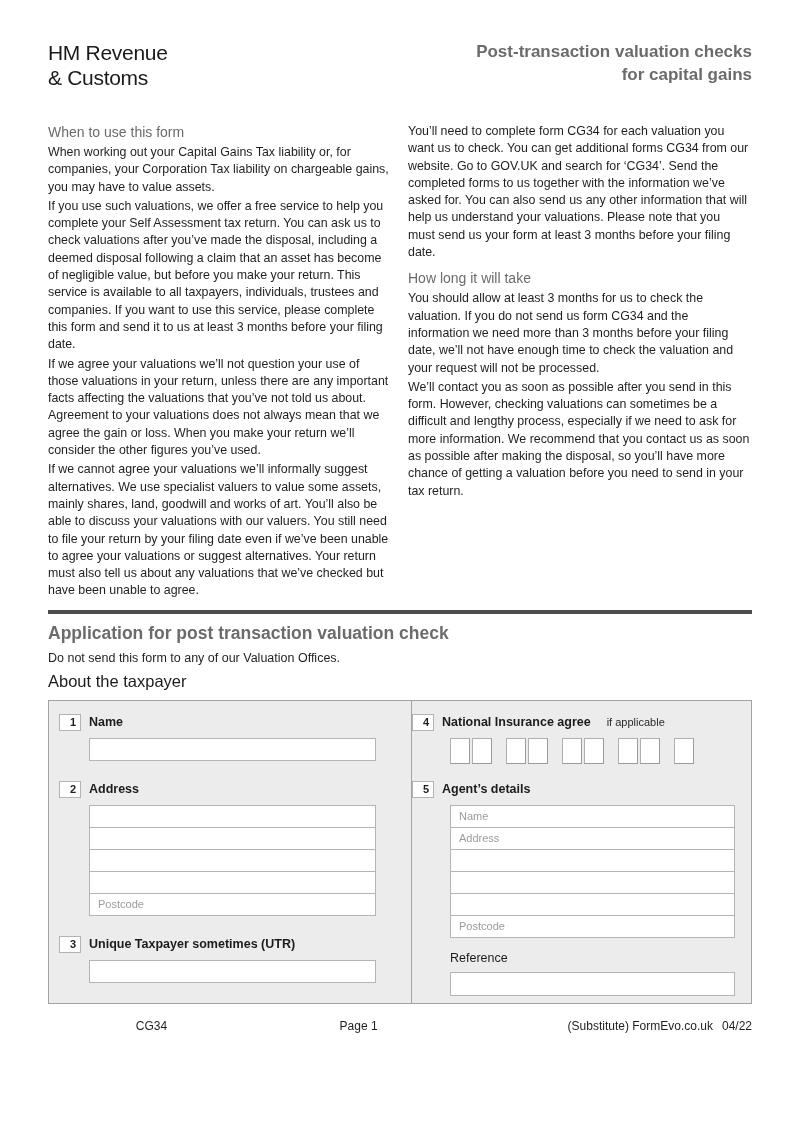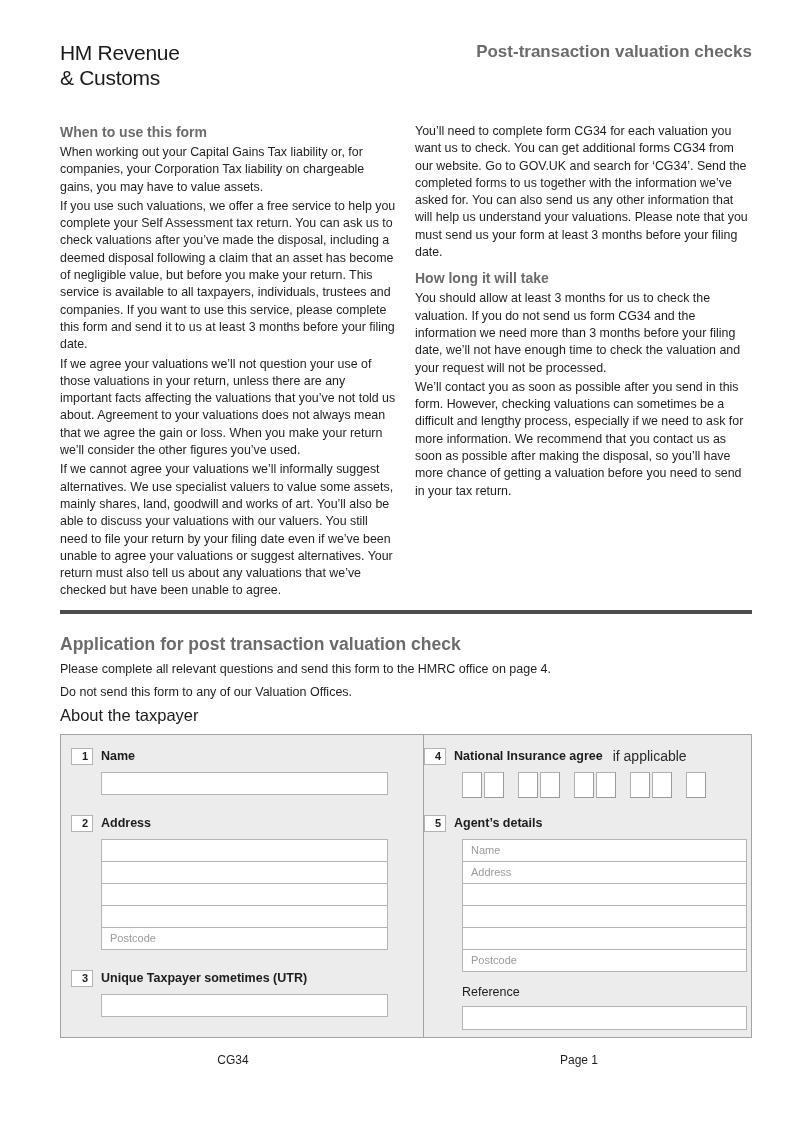--- a/index.html
+++ b/index.html
@@ -3,58 +3,58 @@
 <meta charset="utf-8">
 <style>
   * { margin:0; padding:0; box-sizing:border-box; }
   html,body { width:800px; background:#ffffff; }
   body {
     height:1130px; overflow:hidden;
     font-family:"Liberation Sans", sans-serif;
     color:#1f1f1f;
     -webkit-font-smoothing:antialiased;
   }
-  .page { padding:40px 48px 0 60px; position:relative; }
+  .page { padding:40px 48px 0 48px; position:relative; }
 
   
   .header { display:flex; justify-content:space-between; align-items:flex-start; }
   .logo { font-size:21px; line-height:25px; color:#1a1a1a; letter-spacing:-0.3px; }
   .doc-title { text-align:right; font-weight:bold; font-size:17px; line-height:23px; color:#6b6b6b; }
 
   
   .columns { display:flex; gap:18px; margin-top:33px; }
   .col { width:342px; font-size:12.4px; line-height:17.3px; color:#1f1f1f; }
-  .col h3 { font-size:14px; line-height:18px; font-weight:bold; color:#6b6b6b; margin:0 0 3px 0; }
+  .col h3 { font-size:14px; line-height:18px; font-weight:normal; color:#6b6b6b; margin:0 0 3px 0; }
   .col h3.sub { margin-top:8px; }
   .col p { margin:0 0 2px 0; }
 
   
   .thick-rule { height:4px; background:#4d4d4d; margin-top:8px; }
-  .app-heading { font-size:17.5px; line-height:20px; font-weight:bold; color:#6b6b6b; margin-top:20px; }
+  .app-heading { font-size:17.5px; line-height:20px; font-weight:bold; color:#6b6b6b; margin-top:9px; }
   .app-line { font-size:12.5px; line-height:13px; margin-top:9px; }
   .app-line + .app-line { margin-top:10px; }
   .section-heading { font-size:16.5px; line-height:19px; font-weight:normal; color:#1c1c1c; margin-top:7px; }
 
   
   .form-box { margin-top:9px; height:304px; background:#ececec; border:1px solid #a3a3a3; display:flex; }
   .form-half { padding-top:13px; }
   .form-left  { width:362px; }
   .form-right { flex:1; border-left:1px solid #a3a3a3; }
 
   .field-head { display:flex; align-items:center; }
   .field-head.gap-top { margin-top:20px; }
   .badge {
     width:22px; height:17px; background:#ffffff; border:1px solid #b3b3b3;
     font-size:11px; font-weight:bold; color:#1f1f1f;
     text-align:right; padding-right:4px; line-height:15px;
   }
   .form-left .badge { margin-left:10px; }
   .form-right .badge { margin-left:0; }
   .field-label { font-weight:bold; font-size:12.5px; margin-left:8px; color:#1c1c1c; }
-  .field-note { font-weight:normal; font-size:14px; margin-left:10px; color:#2a2a2a; }
+  .field-note { font-weight:normal; font-size:11px; margin-left:16px; color:#2a2a2a; }
 
   .tin { display:block; background:#ffffff; border:1px solid #b4b4b4; height:23px;
          font-family:"Liberation Sans", sans-serif; font-size:12px; color:#1f1f1f;
          padding:0 8px; outline:none; }
   .tin::placeholder { color:#9b9b9b; font-size:11px; }
   .form-left  .tin { margin-left:40px; width:287px; }
   .form-right .tin { margin-left:38px; width:285px; }
   .tin.single { margin-top:7px; }
   .stack { margin-top:7px; }
   .stack .tin { margin-top:-1px; }
@@ -82,20 +82,21 @@
 
 <div class="page">
 
   <div class="header">
     <div class="logo">
       <div>HM Revenue</div>
       <div>&amp; Customs</div>
     </div>
     <div class="doc-title">
       <div>Post-transaction valuation checks</div>
+      <div>for capital gains</div>
     </div>
   </div>
 
   <div class="columns">
     <div class="col">
       <h3>When to use this form</h3>
       <p>When working out your Capital Gains Tax liability or, for companies, your Corporation Tax liability on chargeable gains, you may have to value assets.</p>
       <p>If you use such valuations, we offer a free service to help you complete your Self Assessment tax return. You can ask us to check valuations after you’ve made the disposal, including a deemed disposal following a claim that an asset has become of negligible value, but before you make your return. This service is available to all taxpayers, individuals, trustees and companies. If you want to use this service, please complete this form and send it to us at least 3 months before your filing date.</p>
       <p>If we agree your valuations we’ll not question your use of those valuations in your return, unless there are any important facts affecting the valuations that you’ve not told us about. Agreement to your valuations does not always mean that we agree the gain or loss. When you make your return we’ll consider the other figures you’ve used.</p>
       <p>If we cannot agree your valuations we’ll informally suggest alternatives. We use specialist valuers to value some assets, mainly shares, land, goodwill and works of art. You’ll also be able to discuss your valuations with our valuers. You still need to file your return by your filing date even if we’ve been unable to agree your valuations or suggest alternatives. Your return must also tell us about any valuations that we’ve checked but have been unable to agree.</p>
@@ -103,21 +104,20 @@
     <div class="col">
       <p>You’ll need to complete form CG34 for each valuation you want us to check. You can get additional forms CG34 from our website. Go to GOV.UK and search for ‘CG34’. Send the completed forms to us together with the information we’ve asked for. You can also send us any other information that will help us understand your valuations. Please note that you must send us your form at least 3 months before your filing date.</p>
       <h3 class="sub">How long it will take</h3>
       <p>You should allow at least 3 months for us to check the valuation. If you do not send us form CG34 and the information we need more than 3 months before your filing date, we’ll not have enough time to check the valuation and your request will not be processed.</p>
       <p>We’ll contact you as soon as possible after you send in this form. However, checking valuations can sometimes be a difficult and lengthy process, especially if we need to ask for more information. We recommend that you contact us as soon as possible after making the disposal, so you’ll have more chance of getting a valuation before you need to send in your tax return.</p>
     </div>
   </div>
 
   <div class="thick-rule"></div>
   <div class="app-heading">Application for post transaction valuation check</div>
-  <div class="app-line">Please complete all relevant questions and send this form to the HMRC office on page 4.</div>
   <div class="app-line">Do not send this form to any of our Valuation Offices.</div>
   <div class="section-heading">About the taxpayer</div>
 
   <div class="form-box">
 
     <div class="form-half form-left">
       <div class="field-head">
         <span class="badge">1</span>
         <span class="field-label">Name</span>
       </div>
@@ -177,15 +177,16 @@
         <input class="tin" type="text" placeholder="Postcode" style="">
       </div>
       <div class="ref-label">Reference</div>
       <input class="tin ref" type="text" style="">
     </div>
   </div>
 
   <div class="footer">
     <span class="f-left">CG34</span>
     <span class="f-center">Page 1</span>
+    <span class="f-right"><span>(Substitute) FormEvo.co.uk</span><span class="f-date">04/22</span></span>
   </div>
 
 </div>
 
 </body></html>

